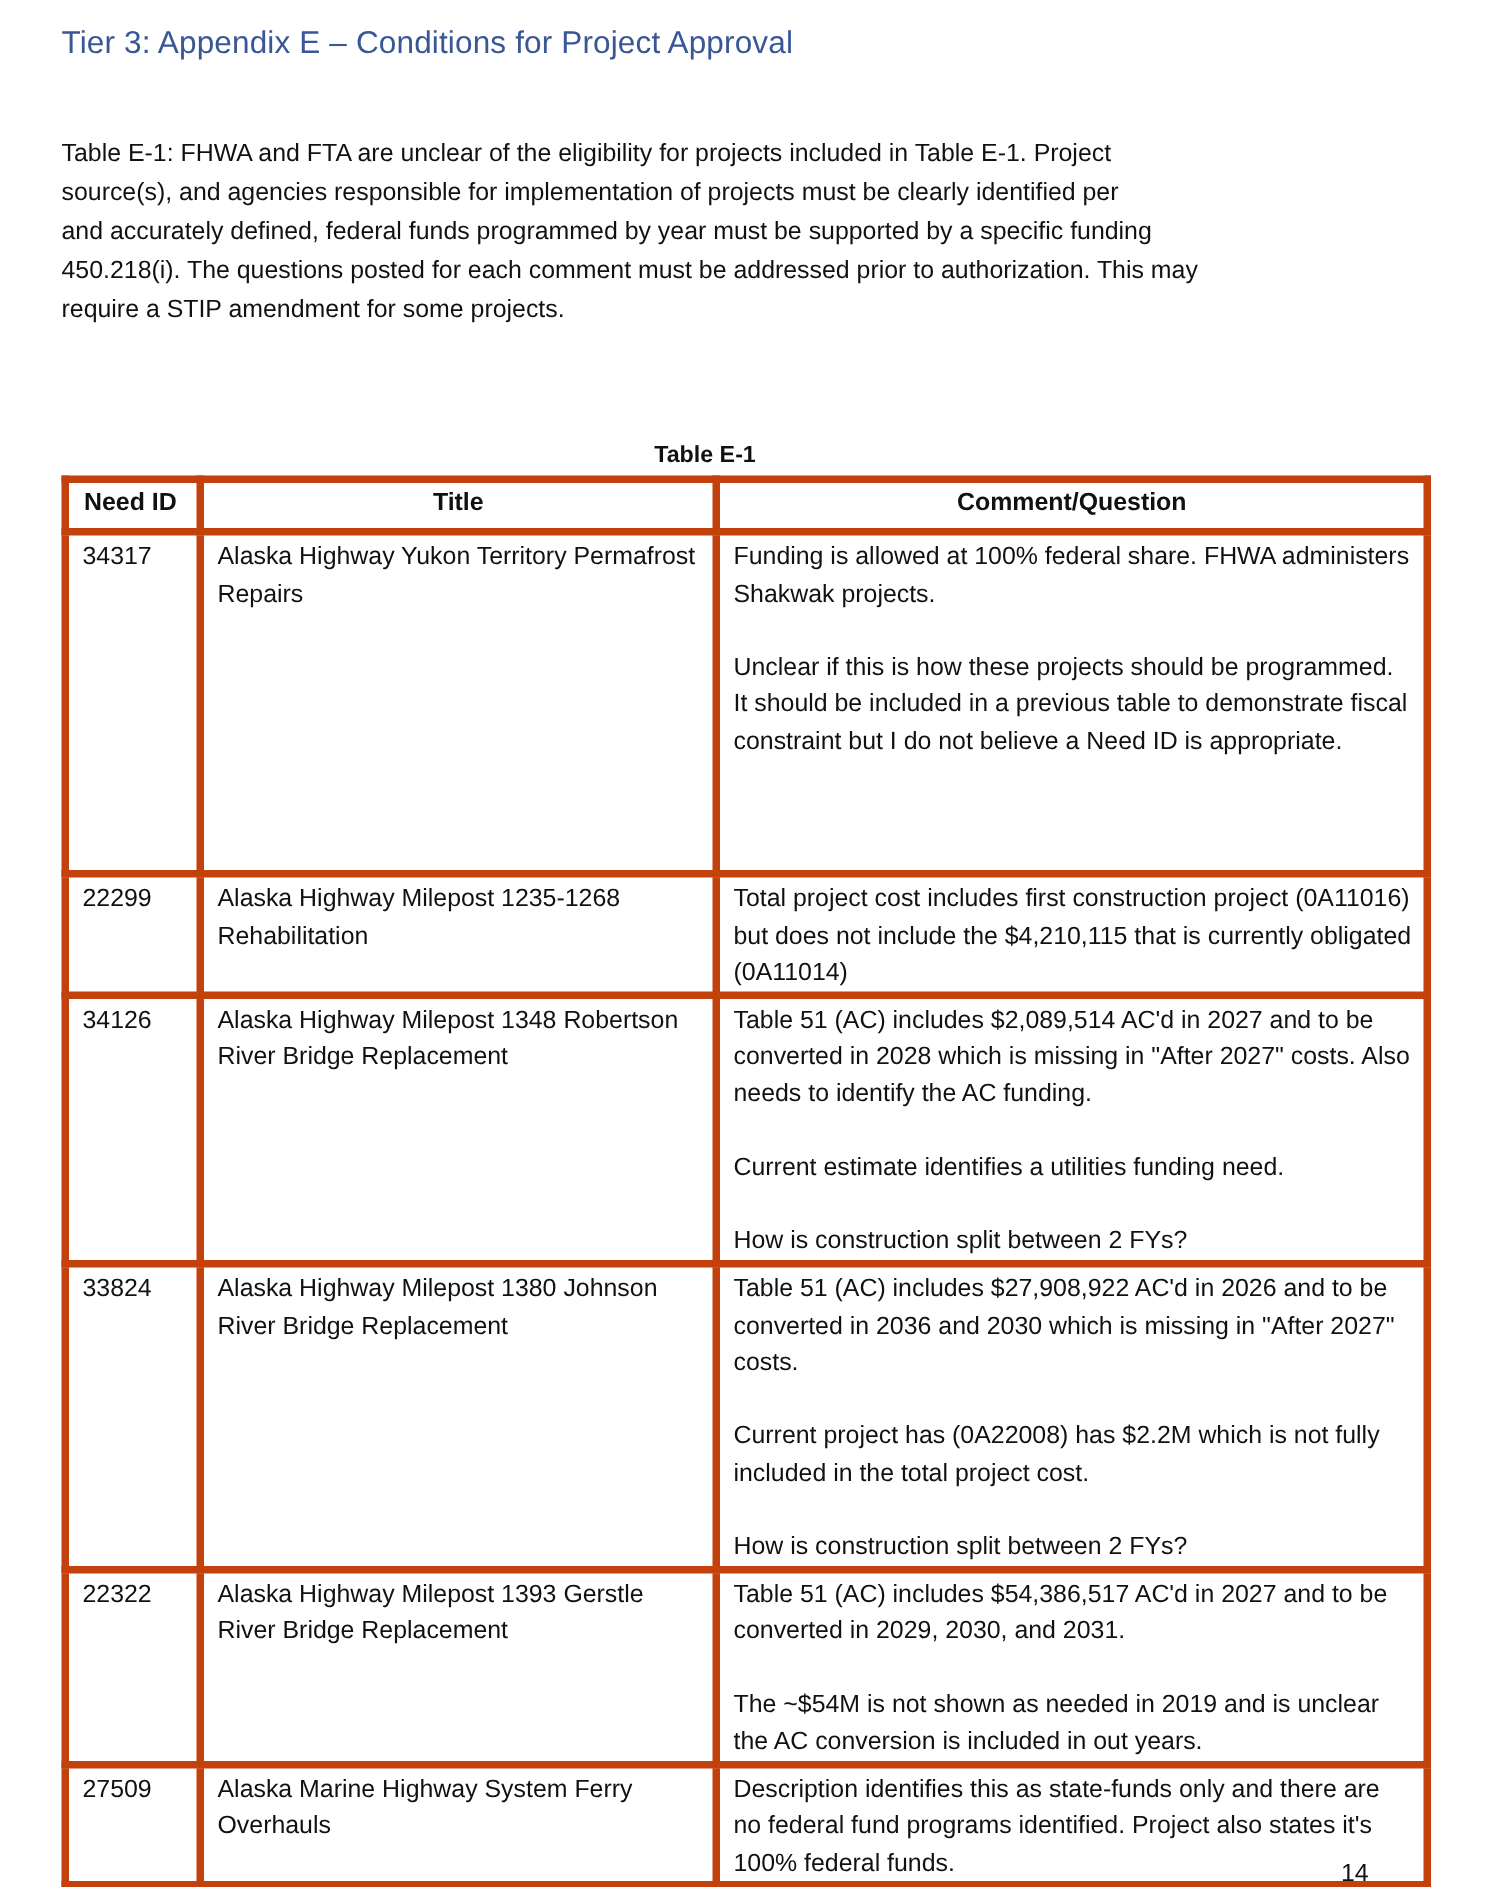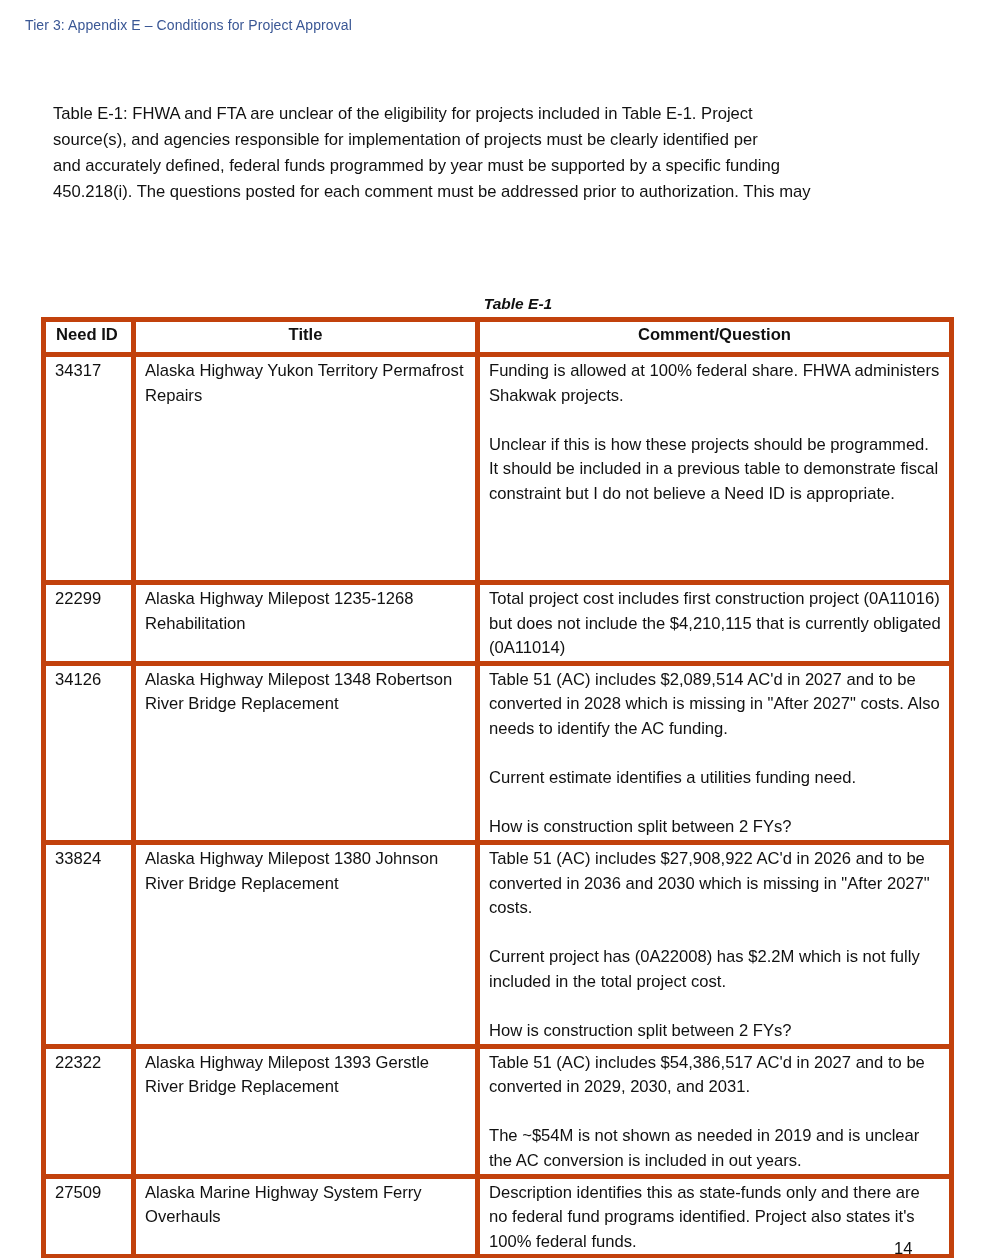--- a/index.html
+++ b/index.html
@@ -10,50 +10,48 @@
     body {
       width: 998px;
       height: 1258px;
       position: relative;
       font-family: "Liberation Sans", "DejaVu Sans", sans-serif;
       color: #111111;
       overflow: hidden;
     }
     .heading {
       position: absolute;
-      left: 25px;
+      left: 41px;
       top: 17px;
-      font-size: 14px;
+      font-size: 21px;
       color: #3a5795;
       font-weight: normal;
       letter-spacing: 0.1px;
       margin: 0;
       white-space: nowrap;
     }
     .intro {
       position: absolute;
       left: 41px;
       top: 89px;
       width: 870px;
       font-size: 16.6px;
       line-height: 25.9px;
-      margin: 12px;
+      margin: 0;
     }
     .intro span { display: block; white-space: nowrap; }
     .caption {
       position: absolute;
       left: 0;
       width: 940px;
       top: 295px;
       text-align: center;
       font-size: 15.5px;
       font-weight: bold;
-      font-style: italic;
-      margin: 0;
-      padding-left: 48px;
+      margin: 0;
     }
     table.e1 {
       position: absolute;
       left: 41px;
       top: 317px;
       width: 908px;
       border-collapse: collapse;
       table-layout: fixed;
       font-size: 16.6px;
       line-height: 24.6px;
@@ -91,20 +89,21 @@
 </head>
 <body>
 
 <h1 class="heading">Tier 3:  Appendix E – Conditions for Project Approval</h1>
 
 <p class="intro">
   <span>Table E-1:  FHWA and FTA are unclear of the eligibility for projects included in Table E-1.  Project</span>
   <span>source(s), and agencies responsible for implementation of projects must be clearly identified per</span>
   <span>and accurately defined, federal funds programmed by year must be supported by a specific funding</span>
   <span>450.218(i). The questions posted for each comment must be addressed prior to authorization.  This may</span>
+  <span>require a STIP amendment for some projects.</span>
 </p>
 
 <p class="caption">Table E-1</p>
 
 <table class="e1">
   <colgroup>
     <col class="c-id">
     <col class="c-title">
     <col class="c-comment">
   </colgroup>

